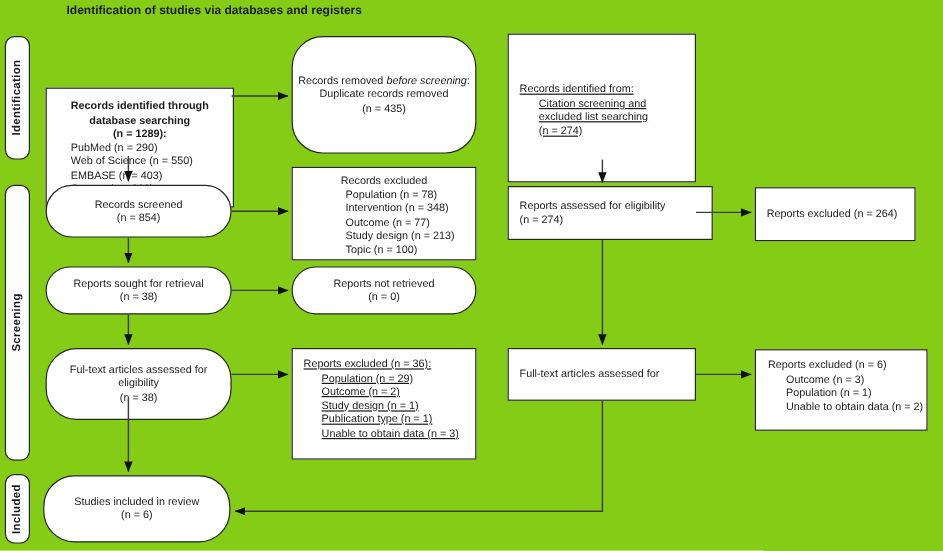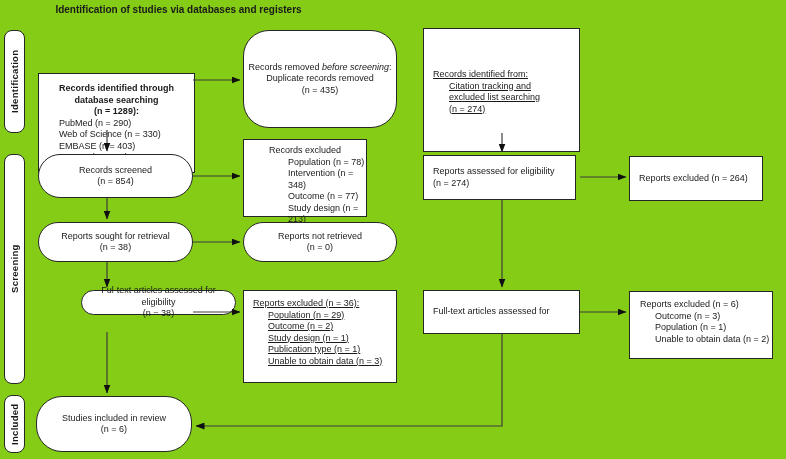--- a/index.html
+++ b/index.html
@@ -29,27 +29,27 @@
   #sb-identification{left:4px;top:30px;width:21px;height:103px;}
   #sb-screening{left:4px;top:154px;width:21px;height:230px;}
   #sb-included{left:4px;top:395px;width:21px;height:58px;}
 
   #box-a{left:38px;top:30px;width:157px;height:100px;padding-top:9px;margin-top:43px;}
   #box-a .items{padding-left:20px;}
   #box-b{left:243px;top:30px;width:154px;height:98px;padding:0 3px;}
   #box-c{left:423px;top:28px;width:157px;height:124px;padding:40px 0 0 9px;text-decoration:underline;}
   #box-c .items{padding-left:16px;}
   #box-d{left:38px;top:154px;width:155px;height:44px;}
-  #box-e{left:243px;top:139px;width:124px;height:78px;padding-top:5px;}
+  #box-e{left:243px;top:139px;width:154px;height:78px;padding-top:5px;}
   #box-e .items{padding-left:44px;}
-  #box-j{left:423px;top:155px;width:153px;height:45px;padding-left:9px;}
+  #box-j{left:423px;top:155px;width:171px;height:45px;padding-left:9px;}
   #box-m{left:629px;top:156px;width:134px;height:45px;padding-left:9px;}
   #box-f{left:38px;top:222px;width:155px;height:40px;}
   #box-g{left:243px;top:222px;width:154px;height:40px;}
-  #box-h{left:38px;top:290px;width:155px;height:25px;margin-left:43px;}
+  #box-h{left:38px;top:290px;width:155px;height:60px;}
   #box-i{left:243px;top:290px;width:154px;height:93px;padding:7px 0 0 9px;text-decoration:underline;}
   #box-i .items{padding-left:15px;}
   #box-l{left:423px;top:290px;width:157px;height:44px;padding-left:9px;}
   #box-n{left:629px;top:291px;width:144px;height:68px;padding:7px 0 0 10px;}
   #box-n .items{padding-left:15px;}
   #box-k{left:36px;top:396px;width:156px;height:56px;}
 
   #arrows{position:absolute;left:0;top:0;pointer-events:none;}
 </style>
 </head>
@@ -64,36 +64,36 @@
   <div id="sb-identification" class="sidebar-label">Identification</div>
   <div id="sb-screening" class="sidebar-label">Screening</div>
   <div id="sb-included" class="sidebar-label">Included</div>
 
   <div class="box" id="box-a">
     <div class="hc bold">Records identified through</div>
     <div class="hc bold">database searching</div>
     <div class="hc bold">(n = 1289):</div>
     <div class="items">
       <div>PubMed (n = 290)</div>
-      <div>Web of Science (n = 330)</div>
+      <div>Web of Science (n = 550)</div>
       <div>EMBASE (n = 403)</div>
       <div>Scopus (n = 266)</div>
     </div>
   </div>
 
   <div class="box cc" id="box-b">
     <div><span>Records removed </span><span class="italic">before screening</span><span>:</span></div>
     <div>Duplicate records removed</div>
     <div>(n = 435)</div>
   </div>
 
   <div class="box" id="box-c">
     <div>Records identified from:</div>
     <div class="items">
-      <div>Citation tracking and</div>
+      <div>Citation screening and</div>
       <div>excluded list searching</div>
       <div>(n = 274)</div>
     </div>
   </div>
 
   <div class="box cc" id="box-d">
     <div>Records screened</div>
     <div>(n = 854)</div>
   </div>
 

